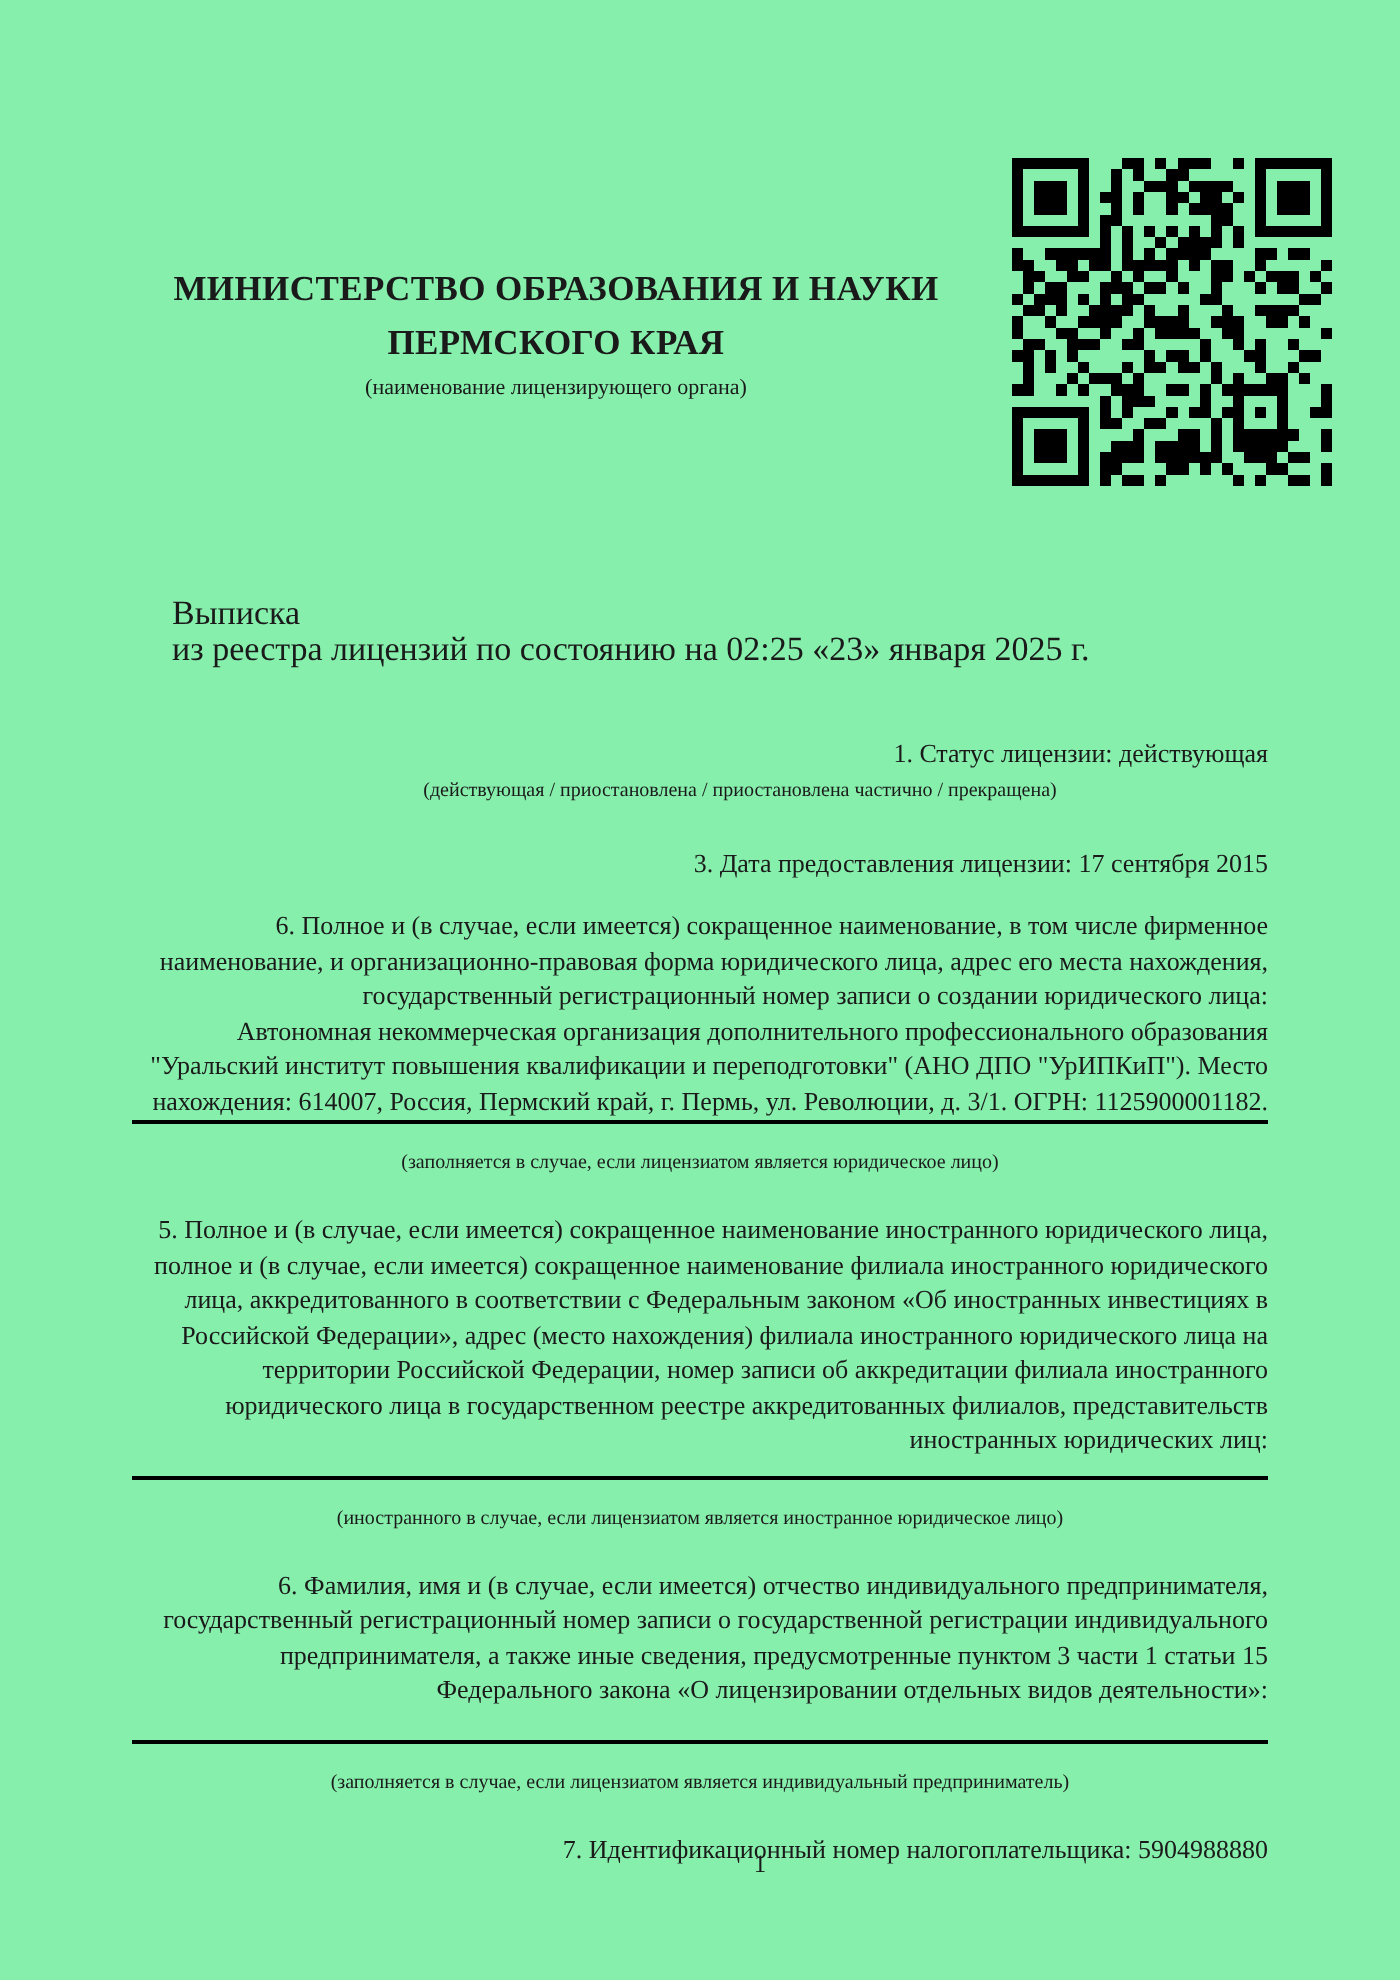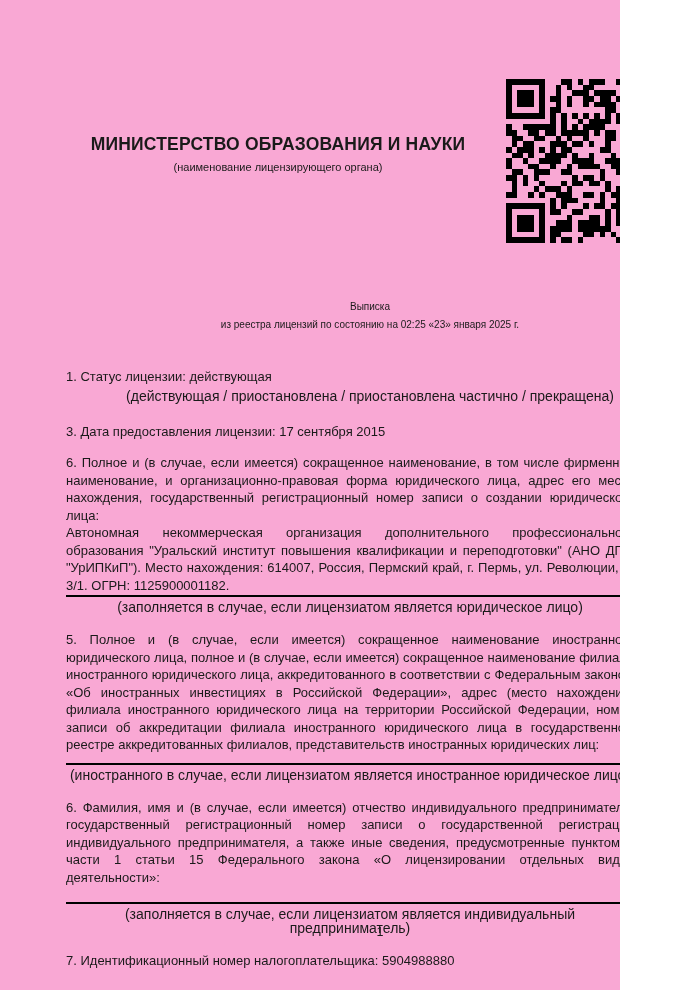--- a/index.html
+++ b/index.html
@@ -1,41 +1,41 @@
 <!DOCTYPE html>
 <html><head>
 <meta charset="utf-8">
 <style>
   html,body{margin:0;padding:0;background:#ffffff;}
   .page{
     position:relative;
-    width:620px;height:990px;
-    background:#f9a8d4;
+    width:700px;height:990px;
+    background:#86efac;
     color:#1a1a1a;
-    font-family:Liberation Sans, sans-serif;
+    font-family:Liberation Serif, serif;
     overflow:hidden;
   }
   
   .qr{position:absolute;left:506px;top:79px;width:160px;height:164px;}
   .qr svg{width:100%;height:100%;shape-rendering:crispEdges;fill:#000;}
   
   .ministry{position:absolute;left:66px;top:131px;width:424px;text-align:center;}
   .ministry-title{font-weight:bold;font-size:17.5px;line-height:27px;letter-spacing:.2px;}
   .ministry-caption{font-size:11px;line-height:13px;margin-top:3px;}
   
-  .doc-title{position:absolute;left:86px;top:298px;width:568px;text-align:center;font-size:10px;line-height:18px;}
+  .doc-title{position:absolute;left:86px;top:298px;width:568px;text-align:left;font-size:17px;line-height:18px;}
   
   .content{position:absolute;left:66px;top:368px;width:568px;font-size:13px;line-height:17.5px;}
-  .content p{margin:0;}
+  .content p{margin:0;text-align:right;}
   .item{margin:0 0 14px 0 !important;}
   .item.cont{margin-bottom:0 !important;}
   .just{text-align:justify;text-justify:inter-word;}
-  .ann{font-size:14px;line-height:14px;text-align:center;}
+  .ann{font-size:10px;line-height:14px;text-align:center;}
   .ann-status{padding-left:40px;margin-top:3px;margin-bottom:20px;}
-  .ann-rule{margin-top:3px;margin-bottom:17px;}
+  .ann-rule{margin-top:13px;margin-bottom:17px;}
   .rule{border-top:2px solid #000;height:0;margin-top:1px;}
   .blank-s{height:8px;}
   .blank-m{height:15px;}
   
   .page-number{position:absolute;left:66px;top:925px;width:568px;padding-left:30px;text-align:center;font-size:12.5px;}
 </style>
 </head>
 <body>
 
 <div class="page">
@@ -454,20 +454,21 @@
         <rect x="22" y="28" width="1" height="1"></rect>
         <rect x="25" y="28" width="1" height="1"></rect>
         <rect x="26" y="28" width="1" height="1"></rect>
         <rect x="28" y="28" width="1" height="1"></rect>
       </svg>
   </div>
 
   <div class="ministry">
     <div class="ministry-title">
       <div>МИНИСТЕРСТВО ОБРАЗОВАНИЯ И НАУКИ</div>
+      <div>ПЕРМСКОГО КРАЯ</div>
     </div>
     <div class="ministry-caption">(наименование лицензирующего органа)</div>
   </div>
 
   <div class="doc-title">
     <div>Выписка</div>
     <div>из реестра лицензий по состоянию на 02:25 «23» января 2025 г.</div>
   </div>
 
   <div class="content">

